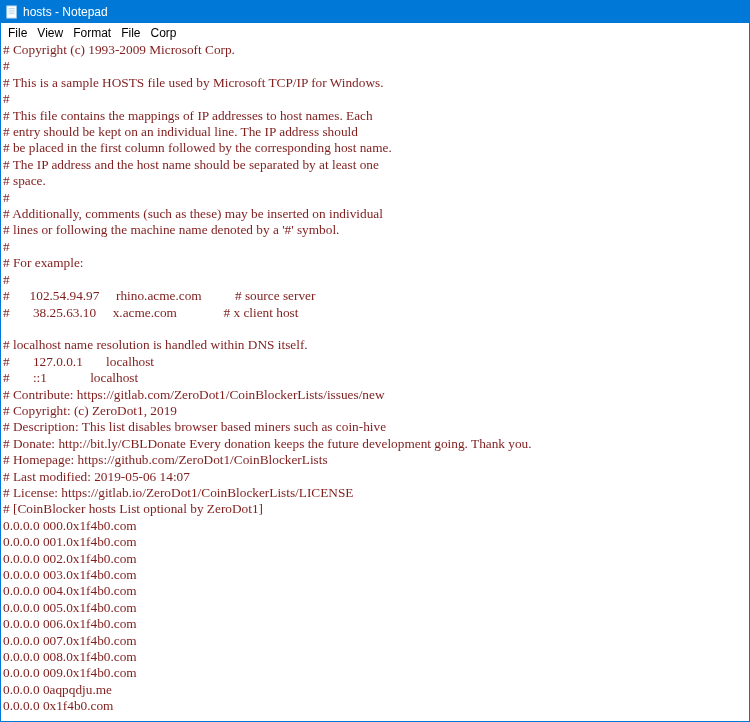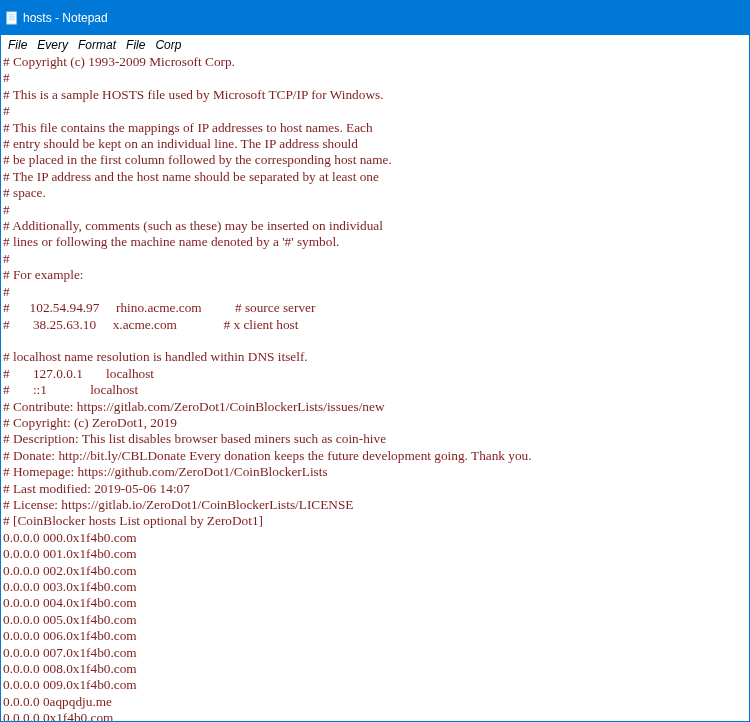--- a/index.html
+++ b/index.html
@@ -12,21 +12,21 @@
       font-size: 12px;
       background: #fff;
       width: 750px;
       height: 722px;
       overflow: hidden;
       border: 1px solid #0078d7;
     }
     .title-bar {
       background: #0078d7;
       color: #fff;
-      height: 34px;
+      height: 22px;
       display: flex;
       align-items: center;
       padding: 0 4px;
       font-size: 12px;
     }
     .title-bar-icon {
       width: 14px;
       height: 14px;
       margin-right: 4px;
       display: inline-flex;
@@ -38,21 +38,20 @@
       height: 14px;
     }
     .menu-bar {
       background: #fff;
       height: 19px;
       display: flex;
       align-items: center;
       padding: 0 2px;
       font-size: 12px;
       border-bottom: 0;
-      font-style: italic;
     }
     .menu-item {
       padding: 1px 5px;
       cursor: default;
     }
     .content-area {
       font-family: Liberation Serif, serif;
       font-size: 13.3px;
       line-height: 16.4px;
       white-space: pre;
@@ -72,21 +71,21 @@
       <line x1="4" y1="6" x2="11" y2="6" stroke="#a0c8e8" stroke-width="0.8"></line>
       <line x1="4" y1="8" x2="11" y2="8" stroke="#a0c8e8" stroke-width="0.8"></line>
       <line x1="4" y1="10" x2="11" y2="10" stroke="#a0c8e8" stroke-width="0.8"></line>
     </svg>
   </span>
   <span>hosts - Notepad</span>
 </div>
 
 <div class="menu-bar">
   <span class="menu-item">File</span>
-  <span class="menu-item">Every</span>
+  <span class="menu-item">View</span>
   <span class="menu-item">Format</span>
   <span class="menu-item">File</span>
   <span class="menu-item">Corp</span>
 </div>
 
 <div class="content-area"># Copyright (c) 1993-2009 Microsoft Corp.
 #
 # This is a sample HOSTS file used by Microsoft TCP/IP for Windows.
 #
 # This file contains the mappings of IP addresses to host names. Each

